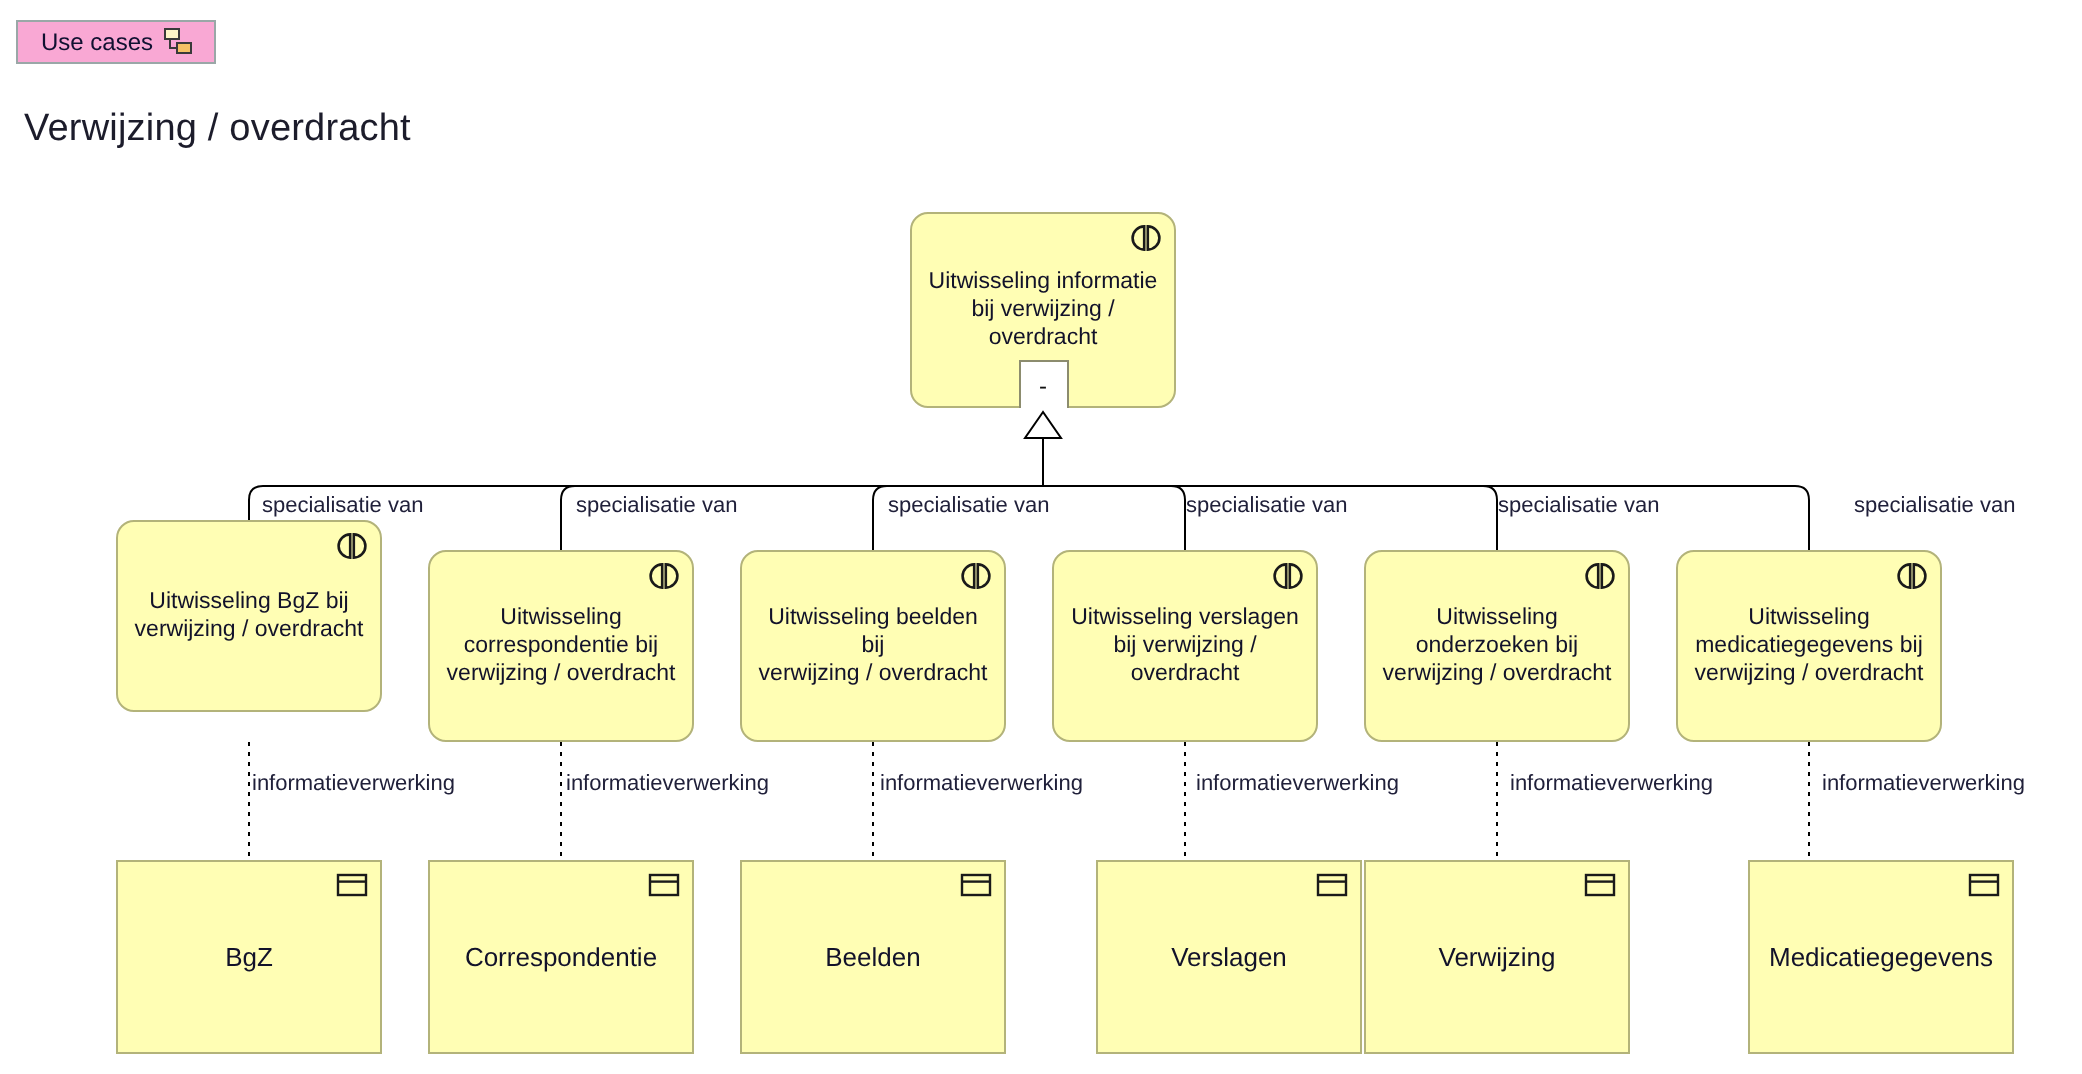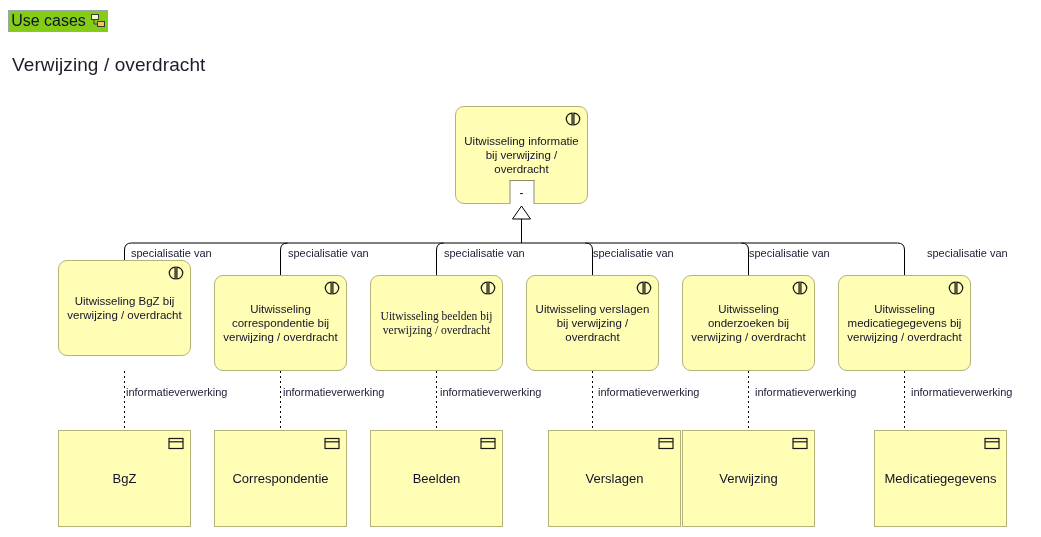--- a/index.html
+++ b/index.html
@@ -24,27 +24,27 @@
     width: 1041px;
     height: 38px;
   }
   #tab-usecases {
     position: absolute;
     left: 8px;
     top: 10px;
     width: 100px;
     height: 22px;
     box-sizing: border-box;
-    background: #84cc16;
+    background: #f9a8d4;
     border: 1px solid #9aa7a7;
     display: flex;
     align-items: center;
     justify-content: center;
     gap: 5px;
-    font-size: 16px;
+    font-size: 12px;
     color: #101030;
     cursor: pointer;
     user-select: none;
   }
   #tab-usecases .tab-label { line-height: 1; }
   .hier-icon {
     width: 14px; height: 14px;
     display: block;
   }
 
@@ -221,21 +221,21 @@
 verwijzing / overdracht</span>
       </div>
       <div class="node object" style="left: 214px; top: 430px; width: 133px; height: 97px;">
         <span class="node-icon">
     <svg viewBox="0 0 16 13" width="16" height="13">
       <rect x="1" y="1.5" width="14" height="10" fill="none" stroke="#1a1a1a" stroke-width="1.2"></rect>
       <line x1="1" y1="4.8" x2="15" y2="4.8" stroke="#1a1a1a" stroke-width="1.2"></line>
     </svg></span>
         <span class="node-label">Correspondentie</span>
       </div>
-      <div class="node process" style="left: 370px; top: 275px; width: 133px; height: 96px; font-family: Liberation Serif, serif;">
+      <div class="node process" style="left: 370px; top: 275px; width: 133px; height: 96px;">
         <span class="node-icon">
     <svg viewBox="0 0 16 14" width="16" height="14">
       <path d="M7.1 1.2 A5.6 5.6 0 0 0 7.1 12.8 Z" fill="none" stroke="#1a1a1a" stroke-width="1.3"></path>
       <path d="M8.9 1.2 A5.6 5.6 0 0 1 8.9 12.8 Z" fill="none" stroke="#1a1a1a" stroke-width="1.3"></path>
     </svg></span>
         <span class="node-label">Uitwisseling beelden bij
 verwijzing / overdracht</span>
       </div>
       <div class="node object" style="left: 370px; top: 430px; width: 133px; height: 97px;">
         <span class="node-icon">

